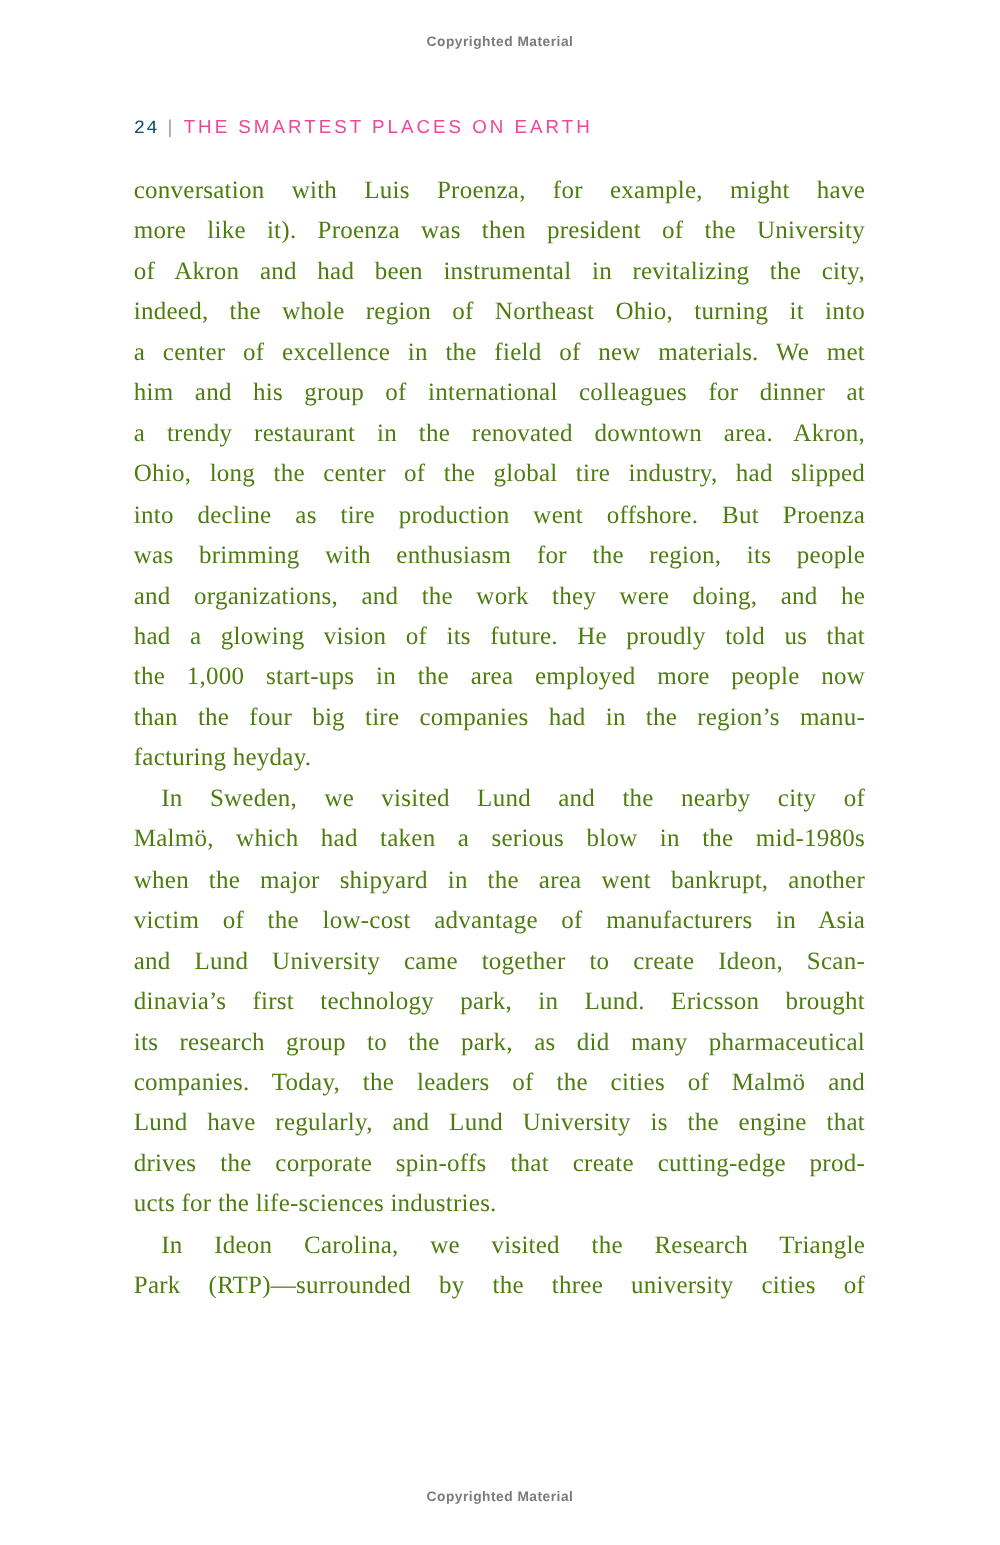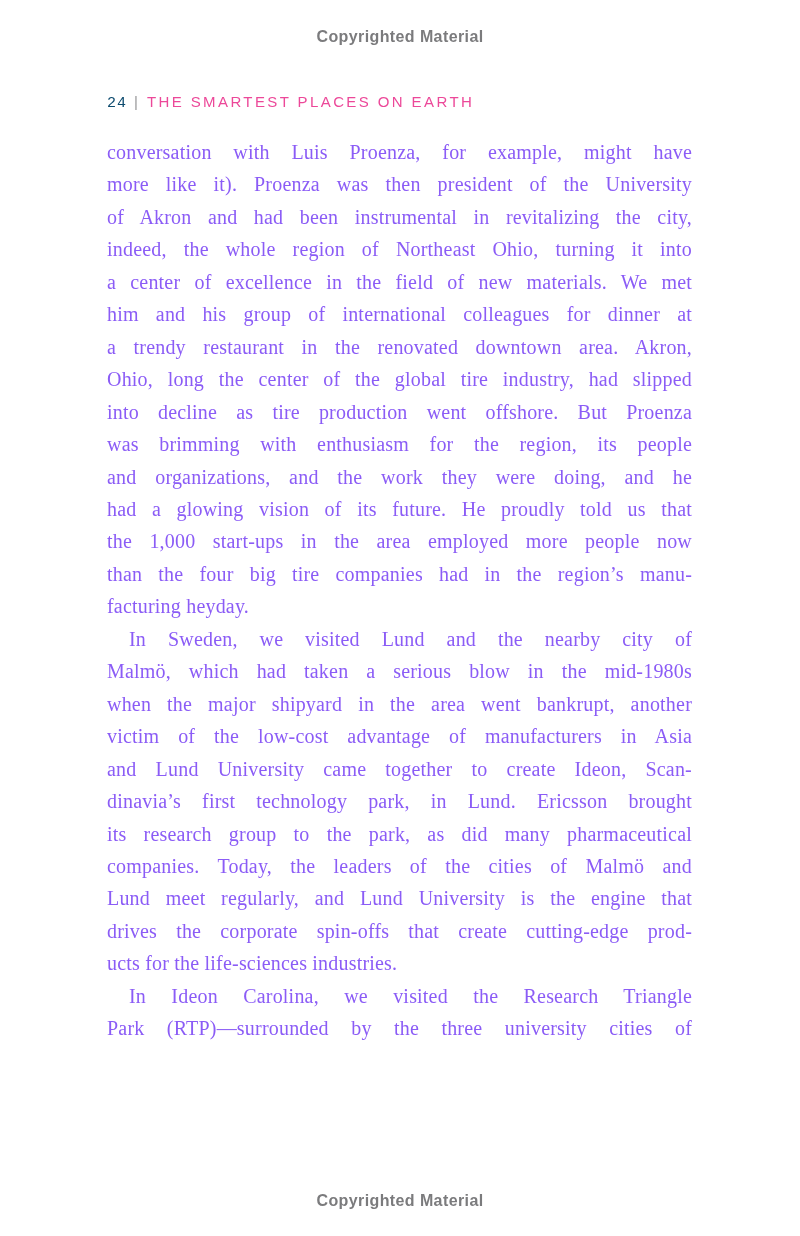--- a/index.html
+++ b/index.html
@@ -15,21 +15,21 @@
     overflow: hidden;
     font-family: "Liberation Serif", "DejaVu Serif", serif;
   }
   .copyright {
     position: absolute;
     left: 0;
     width: 800px;
     text-align: center;
     font-family: "Liberation Sans", "DejaVu Sans", sans-serif;
     font-weight: bold;
-    font-size: 16px;
+    font-size: 11px;
     letter-spacing: 0.4px;
     color: #7b7b7d;
   }
   #copyright-top { top: 28px; }
   #copyright-bottom { top: 1192px; }
 
   #running-header {
     position: absolute;
     left: 107px;
     top: 93px;
@@ -54,21 +54,21 @@
   }
 
   #body-text {
     position: absolute;
     left: 107px;
     top: 136px;
     width: 585px;
     font-size: 20px;
     line-height: 32.45px;
     letter-spacing: 0.2px;
-    color: #8b5cf6;
+    color: #4d7c0f;
   }
   .para { margin: 0; padding: 0; }
   .line {
     text-align: justify;
     text-align-last: justify;
   }
   .line.flush { text-align-last: left; }
   .line.indent { text-indent: 22px; font-family: Liberation Serif, serif; }
 </style>
 </head>
@@ -102,21 +102,21 @@
       </div>
       <div class="para">
         <div class="line indent">In Sweden, we visited Lund and the nearby city of</div>
         <div class="line">Malmö, which had taken a serious blow in the mid-1980s</div>
         <div class="line">when the major shipyard in the area went bankrupt, another</div>
         <div class="line">victim of the low-cost advantage of manufacturers in Asia</div>
         <div class="line">and Lund University came together to create Ideon, Scan-</div>
         <div class="line">dinavia’s first technology park, in Lund. Ericsson brought</div>
         <div class="line">its research group to the park, as did many pharmaceutical</div>
         <div class="line">companies. Today, the leaders of the cities of Malmö and</div>
-        <div class="line">Lund meet regularly, and Lund University is the engine that</div>
+        <div class="line">Lund have regularly, and Lund University is the engine that</div>
         <div class="line">drives the corporate spin-offs that create cutting-edge prod-</div>
         <div class="line flush">ucts for the life-sciences industries.</div>
       </div>
       <div class="para">
         <div class="line indent">In Ideon Carolina, we visited the Research Triangle</div>
         <div class="line">Park (RTP)—surrounded by the three university cities of</div>
       </div>
     </div>
 
   <div id="copyright-bottom" class="copyright">Copyrighted Material</div>

